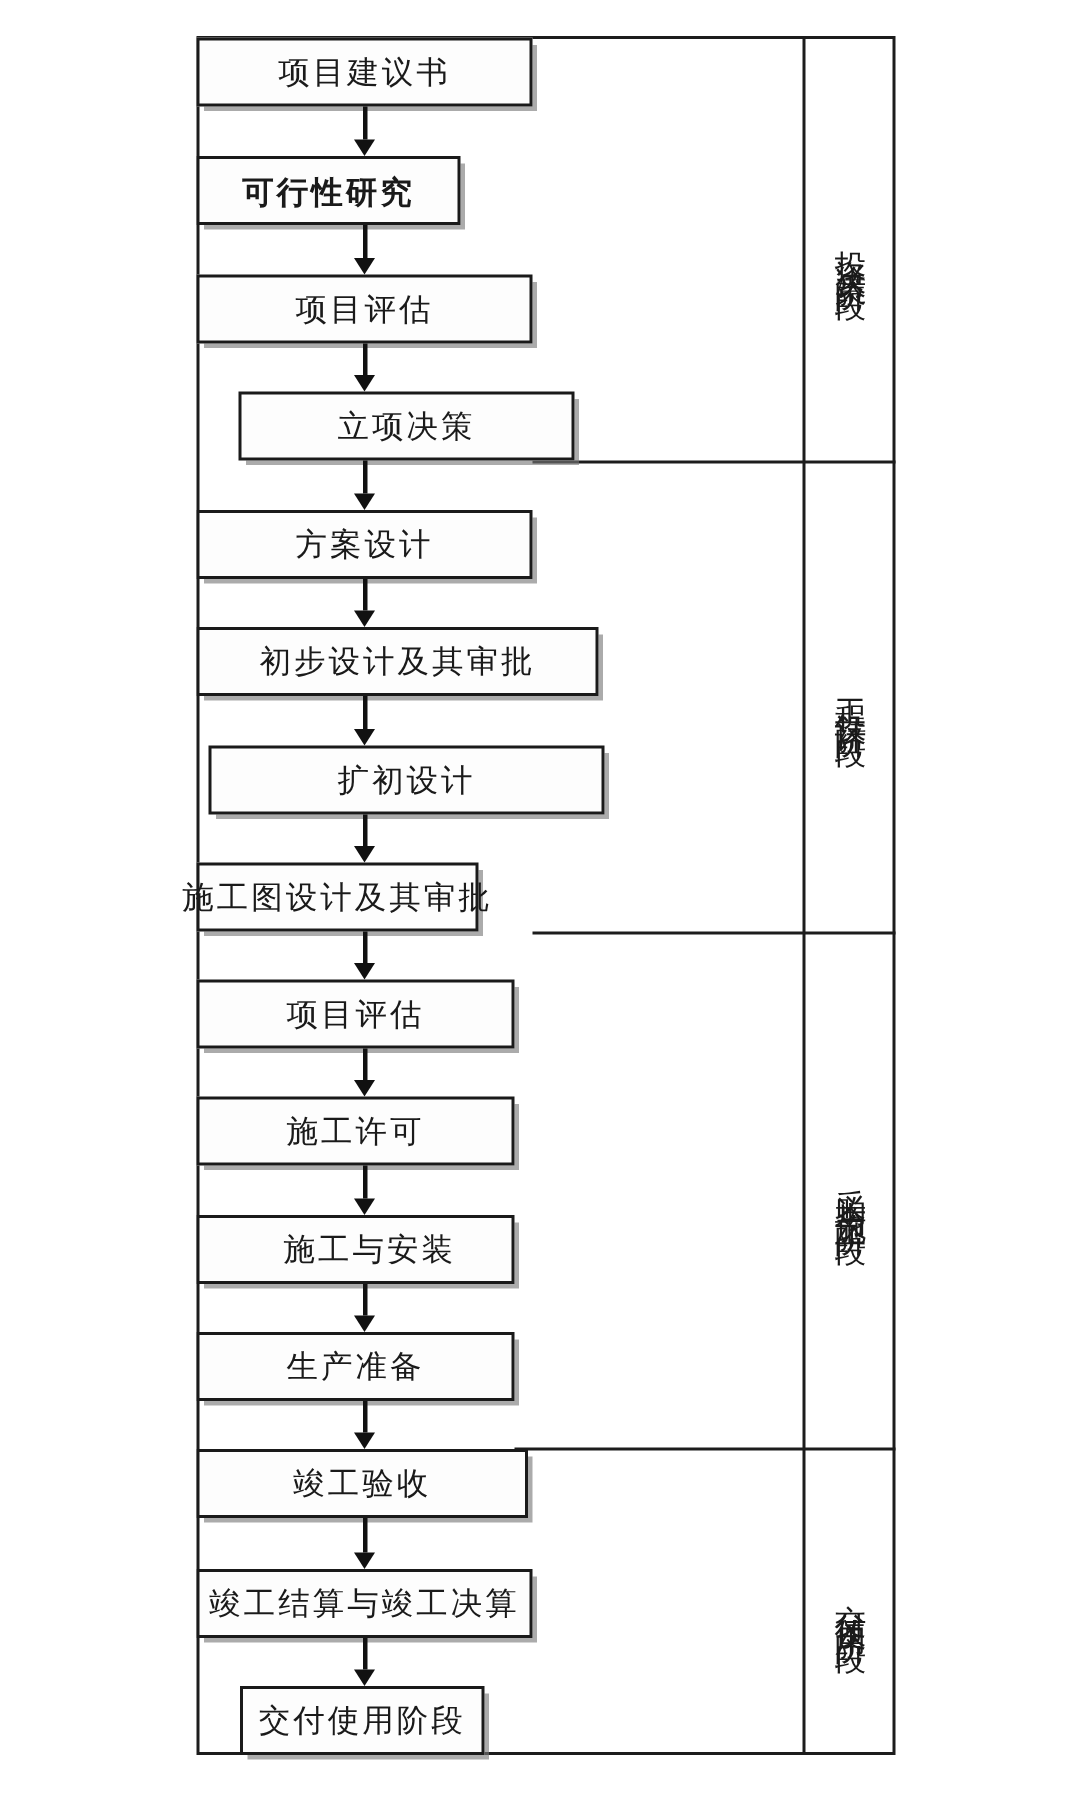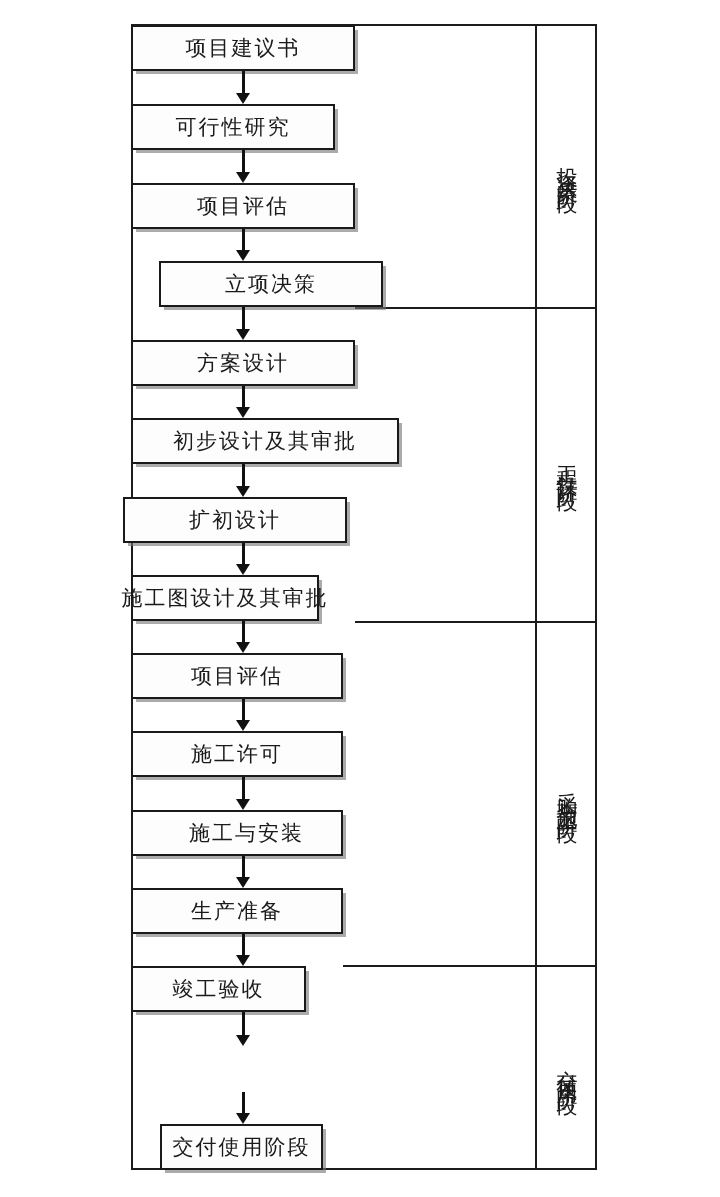--- a/index.html
+++ b/index.html
@@ -50,41 +50,41 @@
   <div class="vdivider" style="left:535px;top:24px;height:1146px;"></div>
 
   <div class="divider" style="left:355px;top:307px;width:242px;"></div>
   <div class="divider" style="left:355px;top:621px;width:242px;"></div>
   <div class="divider" style="left:343px;top:965px;width:254px;"></div>
 
   <div class="node" style="left:131px;top:25px;width:224px;height:46px;">
     <span class="label">项目建议书</span>
   </div>
 
-  <div class="node" style="left:131px;top:104px;width:204px;height:46px;">
+  <div class="node" style="left:131px;top:104px;width:176px;height:46px;font-weight:bold;">
     <span class="label">可行性研究</span>
   </div>
 
   <div class="node" style="left:131px;top:183px;width:224px;height:46px;">
     <span class="label">项目评估</span>
   </div>
 
   <div class="node" style="left:131px;top:261px;width:224px;height:46px;margin-left:28px;">
     <span class="label">立项决策</span>
   </div>
 
   <div class="node" style="left:131px;top:340px;width:224px;height:46px;">
     <span class="label">方案设计</span>
   </div>
 
   <div class="node" style="left:131px;top:418px;width:268px;height:46px;">
     <span class="label">初步设计及其审批</span>
   </div>
 
-  <div class="node" style="left:123px;top:497px;width:224px;height:46px;">
+  <div class="node" style="left:139px;top:497px;width:264px;height:46px;">
     <span class="label">扩初设计</span>
   </div>
 
   <div class="node" style="left:131px;top:575px;width:188px;height:46px;">
     <span class="label">施工图设计及其审批</span>
   </div>
 
   <div class="node" style="left:131px;top:653px;width:212px;height:46px;">
     <span class="label">项目评估</span>
   </div>
@@ -94,24 +94,27 @@
   </div>
 
   <div class="node" style="left:131px;top:810px;width:212px;height:46px;padding-left:19px;">
     <span class="label">施工与安装</span>
   </div>
 
   <div class="node" style="left:131px;top:888px;width:212px;height:46px;">
     <span class="label">生产准备</span>
   </div>
 
-  <div class="node" style="left:131px;top:966px;width:175px;height:46px;">
+  <div class="node" style="left:131px;top:966px;width:221px;height:46px;">
     <span class="label">竣工验收</span>
   </div>
 
+  <div class="node" style="left:131px;top:1046px;width:224px;height:46px;">
+    <span class="label">竣工结算与竣工决算</span>
+  </div>
 
   <div class="node" style="left:160px;top:1124px;width:163px;height:46px;">
     <span class="label">交付使用阶段</span>
   </div>
 
   <div class="arrow" style="left:236px;top:71px;height:33px;">
     <div class="shaft" style="height:22px;"></div>
       <div class="head"></div>
     </div>
 

